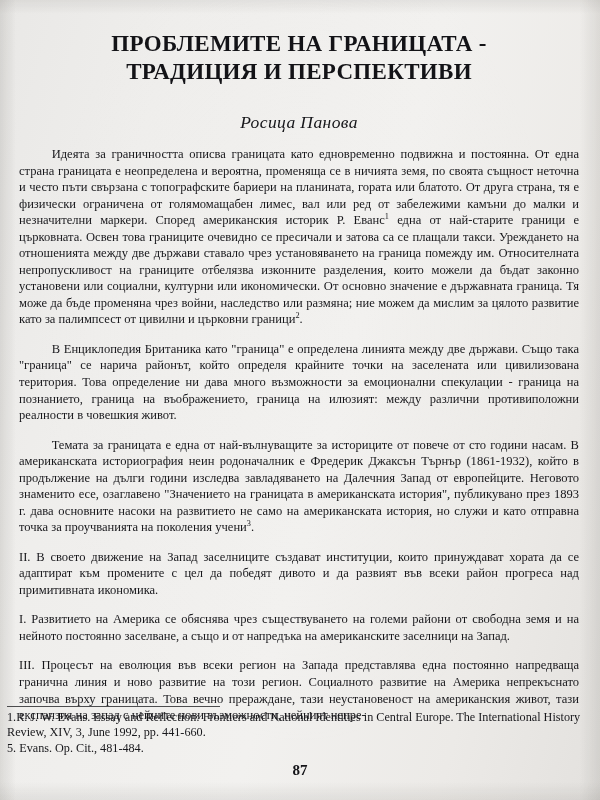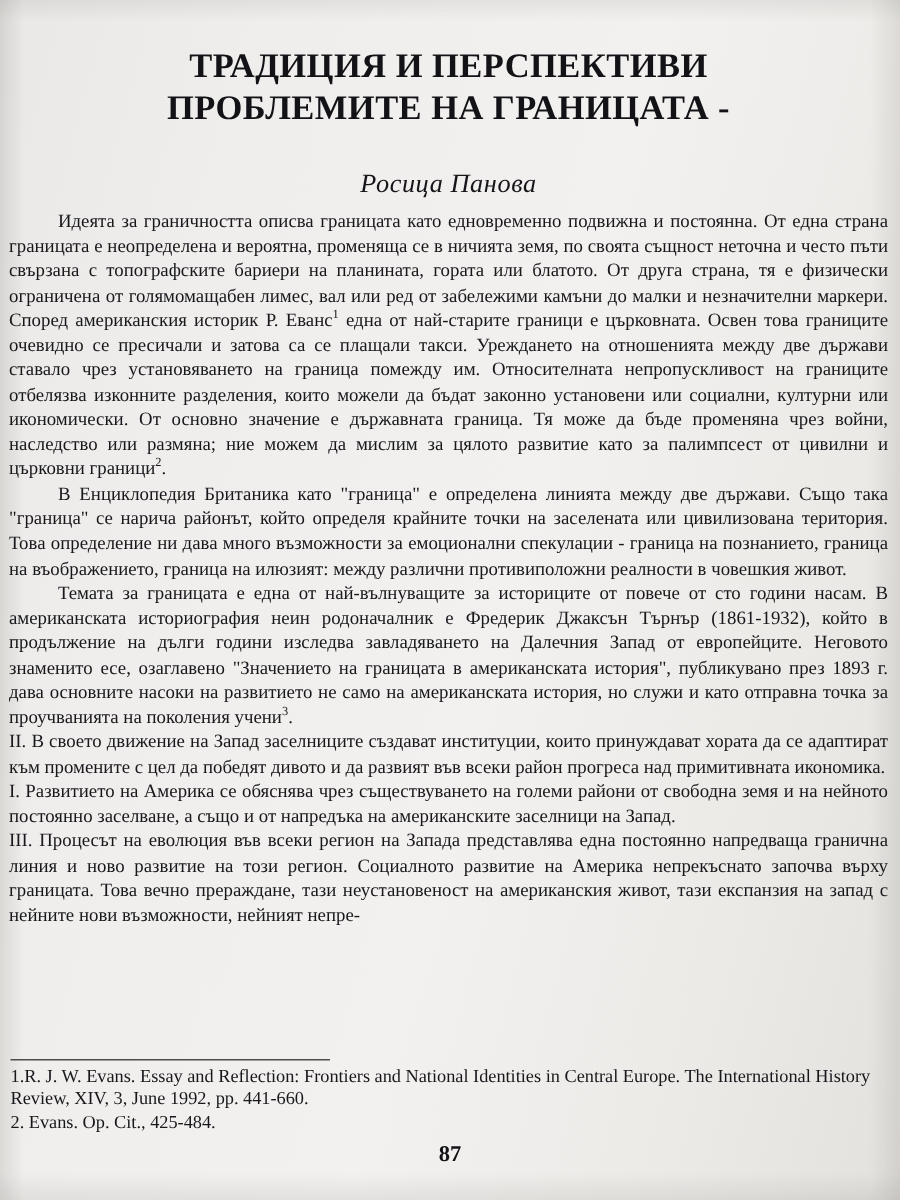--- a/index.html
+++ b/index.html
@@ -93,21 +93,21 @@
   .body {
     font-size: 12.55px;
     line-height: 1.318;
     text-align: justify;
     text-justify: inter-word;
     color: #18181c;
     margin: 0 2px 0 2px;
     hyphens: none;
   }
   .body p {
-    margin: 0;
+    margin: 13px;
     text-indent: 2.6em;
   }
   .body p.noindent {
     text-indent: 0;
   }
   .body sup {
     font-size: 0.66em;
     vertical-align: super;
     line-height: 0;
   }
@@ -146,22 +146,22 @@
   }
 </style>
 </head>
 <body>
 
 <div class="page">
   <div class="inner">
 
 
     <h1 class="article-title">
+      <span class="tline">ПРОБЛЕМИТЕ НА ГРАНИЦАТА -</span>
       <span class="tline">ТРАДИЦИЯ И ПЕРСПЕКТИВИ</span>
-      <span class="tline">ПРОБЛЕМИТЕ НА ГРАНИЦАТА -</span>
     </h1>
 
     <div class="byline">Росица Панова</div>
 
     <div class="body">
       <p><span>Идеята за граничността описва границата като едновременно подвижна и постоянна. От една страна границата е неопределена и вероятна, променяща се в ничията земя, по своята същност неточна и често пъти свързана с топографските бариери на планината, гората или блатото. От друга страна, тя е физически ограничена от голямомащабен лимес, вал или ред от забележими камъни до малки и незначителни маркери. Според американския историк Р. Еванс</span><sup>1</sup><span> една от най-старите граници е църковната. Освен това границите очевидно се пресичали и затова са се плащали такси. Уреждането на отношенията между две държави ставало чрез установяването на граница помежду им. Относителната непропускливост на границите отбелязва изконните разделения, които можели да бъдат законно установени или социални, културни или икономически. От основно значение е държавната граница. Тя може да бъде променяна чрез войни, наследство или размяна; ние можем да мислим за цялото развитие като за палимпсест от цивилни и църковни граници</span><sup>2</sup><span>.</span></p>
 
       <p>В Енциклопедия Британика като "граница" е определена линията между две държави. Също така "граница" се нарича районът, който определя крайните точки на заселената или цивилизована територия. Това определение ни дава много възможности за емоционални спекулации - граница на познанието, граница на въображението, граница на илюзият: между различни противиположни реалности в човешкия живот.</p>
 
       <p><span>Темата за границата е една от най-вълнуващите за  историците от повече от сто години насам. В американската историография неин родоначалник е Фредерик Джаксън Търнър (1861-1932), който в продължение на дълги години изследва завладяването на Далечния Запад от европейците. Неговото знаменито есе, озаглавено "Значението на границата в американската история", публикувано през 1893 г. дава основните насоки на развитието не само на американската история, но служи и като отправна точка за проучванията на поколения учени</span><sup>3</sup><span>.</span></p>
@@ -171,17 +171,17 @@
       <p class="noindent">I. Развитието на Америка се обяснява чрез съществуването на големи райони от свободна земя и на нейното постоянно заселване, а също и от напредъка на американските заселници на Запад.</p>
       <p class="noindent">III. Процесът на еволюция във всеки регион на Запада представлява една постоянно напредваща гранична линия и ново развитие на този регион. Социалното развитие на Америка непрекъснато започва върху границата. Това вечно прераждане, тази неустановеност на американския живот, тази експанзия на запад с нейните нови възможности, нейният непре-</p>
     </div>
 
   </div>
 
   <div class="fn-wrap">
     <div class="fn-rule"></div>
     <div class="footnotes">
       <p class="fn">1.R. J. W. Evans. Essay and Reflection: Frontiers and National Identities in Central Europe. The International History Review, XIV, 3, June 1992, pp. 441-660.</p>
-      <p class="fn">2. Evans. Op. Cit., 425-484.</p>
+      <p class="fn">5. Evans. Op. Cit., 481-484.</p>
     </div>
     <div class="pageno">87</div>
   </div>
 </div>
 
 </body></html>

